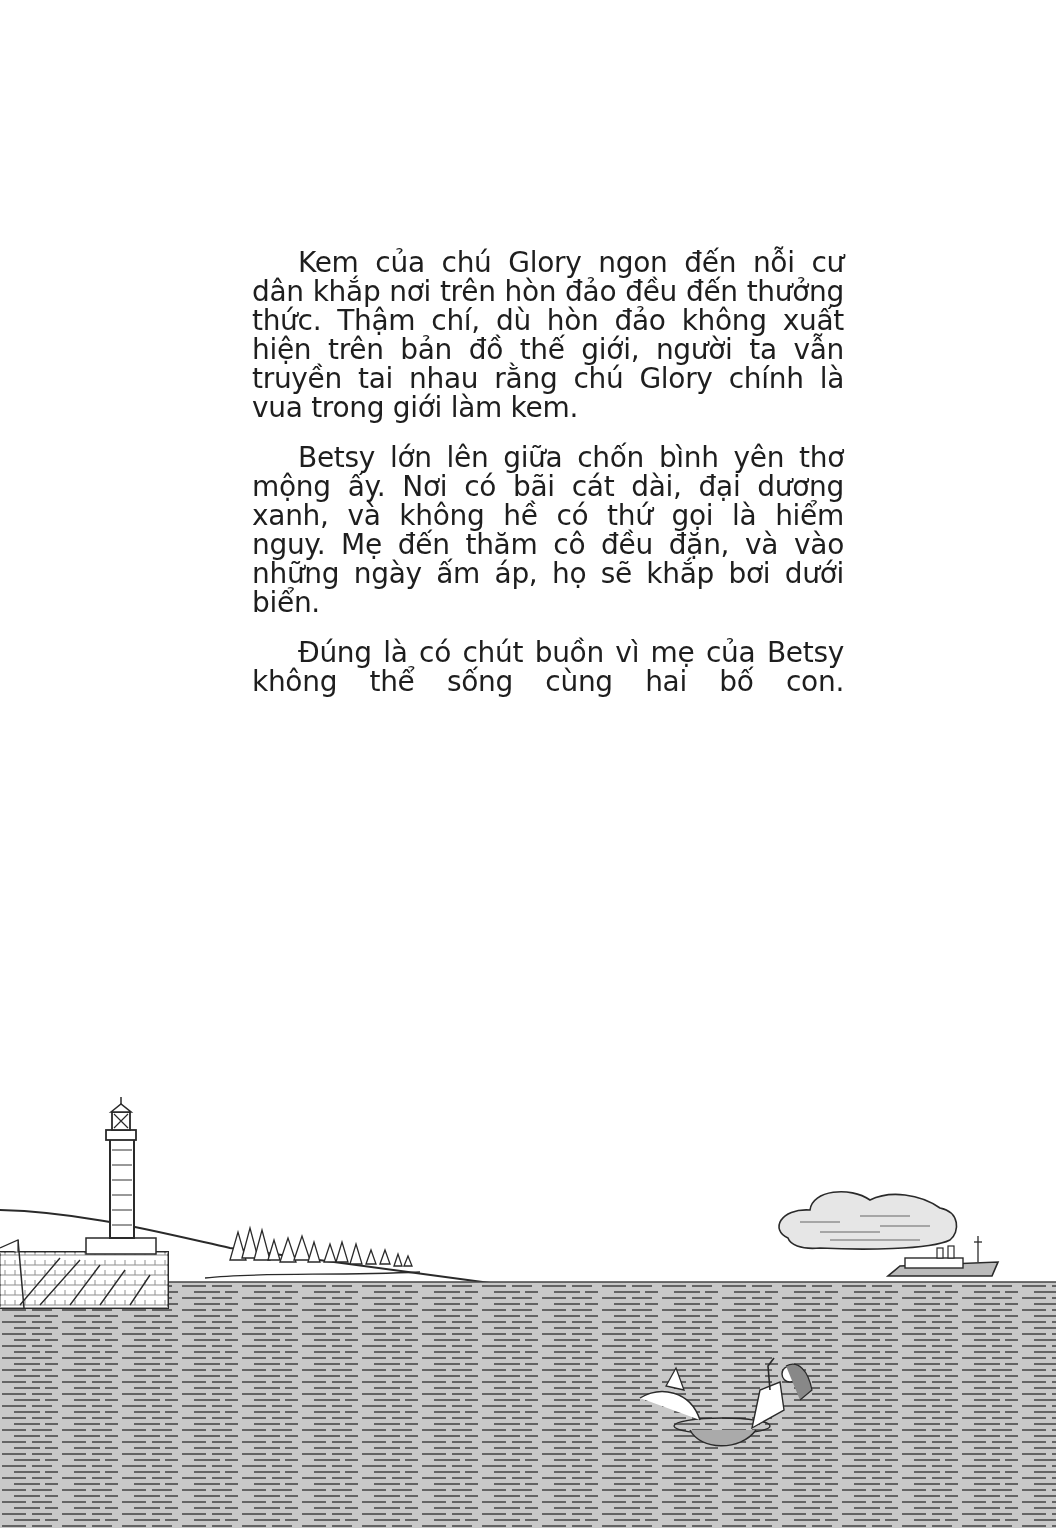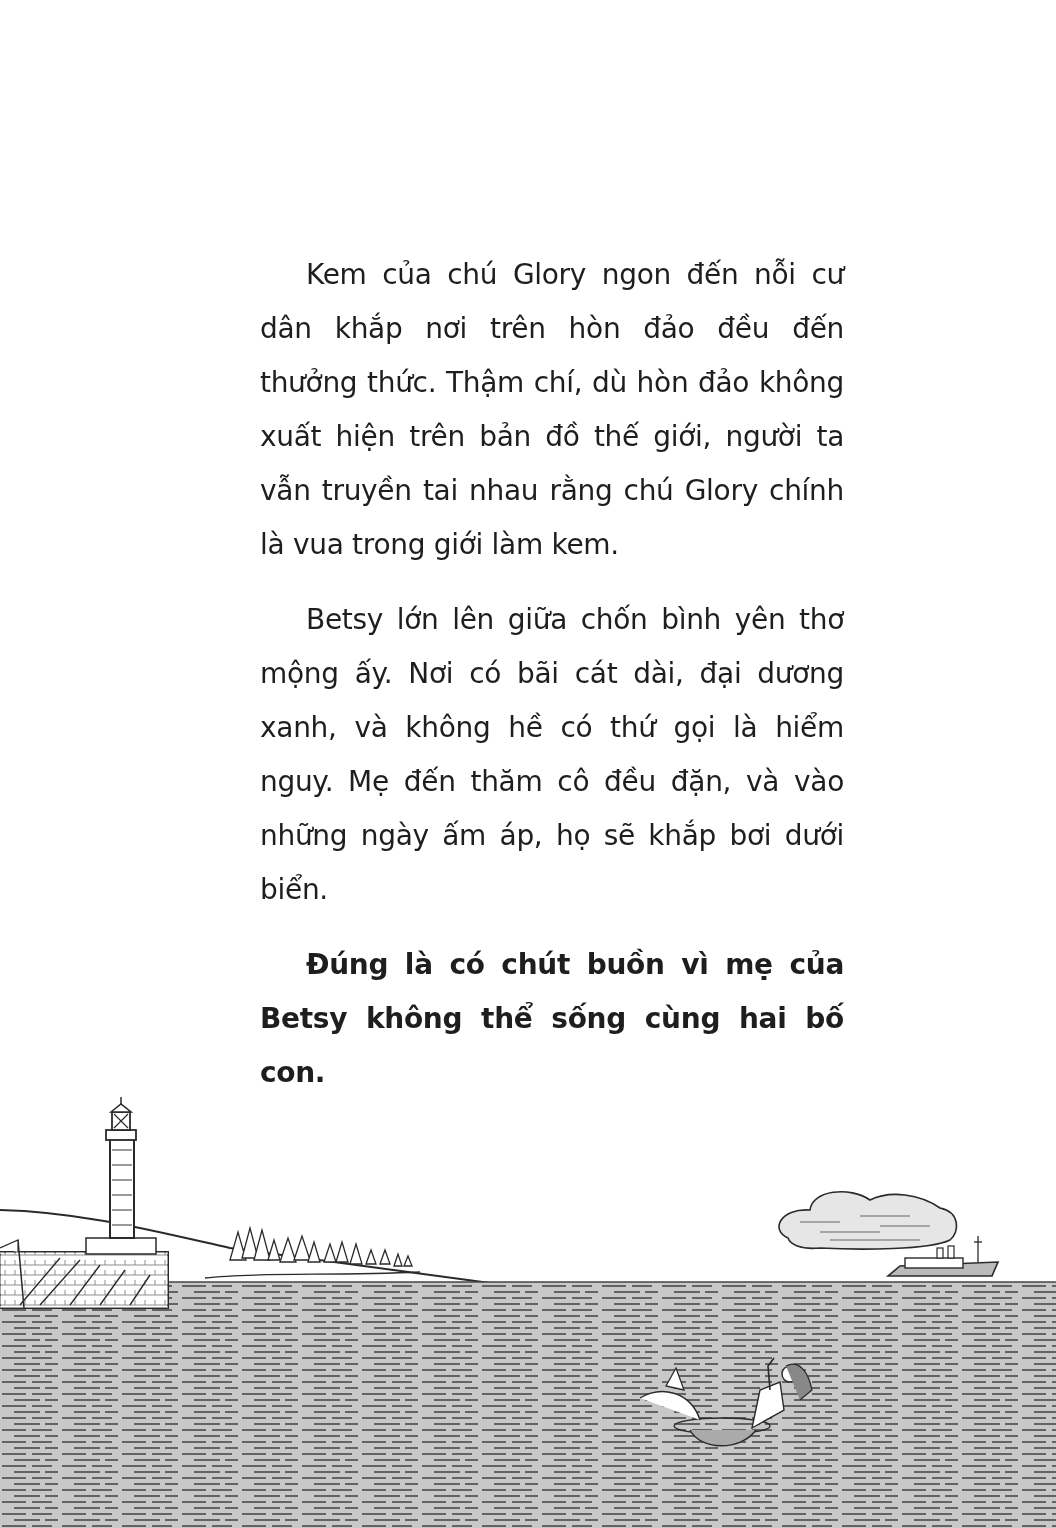--- a/index.html
+++ b/index.html
@@ -6,29 +6,29 @@
   body {
     width: 1056px; height: 1528px; overflow: hidden;
     background: #ffffff; position: relative;
     font-family: "DejaVu Sans", sans-serif;
     color: #1e1e1e;
   }
   .text-block {
     position: absolute; left: 252px; top: 248px; width: 592px;
   }
   .para {
-    margin: 0 0 21px 8px;
+    margin: 0 0 21px 0;
     font-size: 28px;
-    line-height: 54px;
+    line-height: 29px;
     text-align: justify;
     text-align-last: left;
     text-indent: 46px;
     letter-spacing: -0.3px;
   }
-  .para.last { text-align-last: justify; font-weight: bold; }
+  .para.last { text-align-last: justify; }
   .illustration {
     position: absolute; left: 0; top: 1090px; width: 1056px; height: 438px;
   }
   svg { display: block; }
 </style>
 </head>
 <body>
 
 <div class="text-block">
   <p class="para">Kem của chú Glory ngon đến nỗi cư dân khắp nơi trên hòn đảo đều đến thưởng thức. Thậm chí, dù hòn đảo không xuất hiện trên bản đồ thế giới, người ta vẫn truyền tai nhau rằng chú Glory chính là vua trong giới làm kem.</p>

